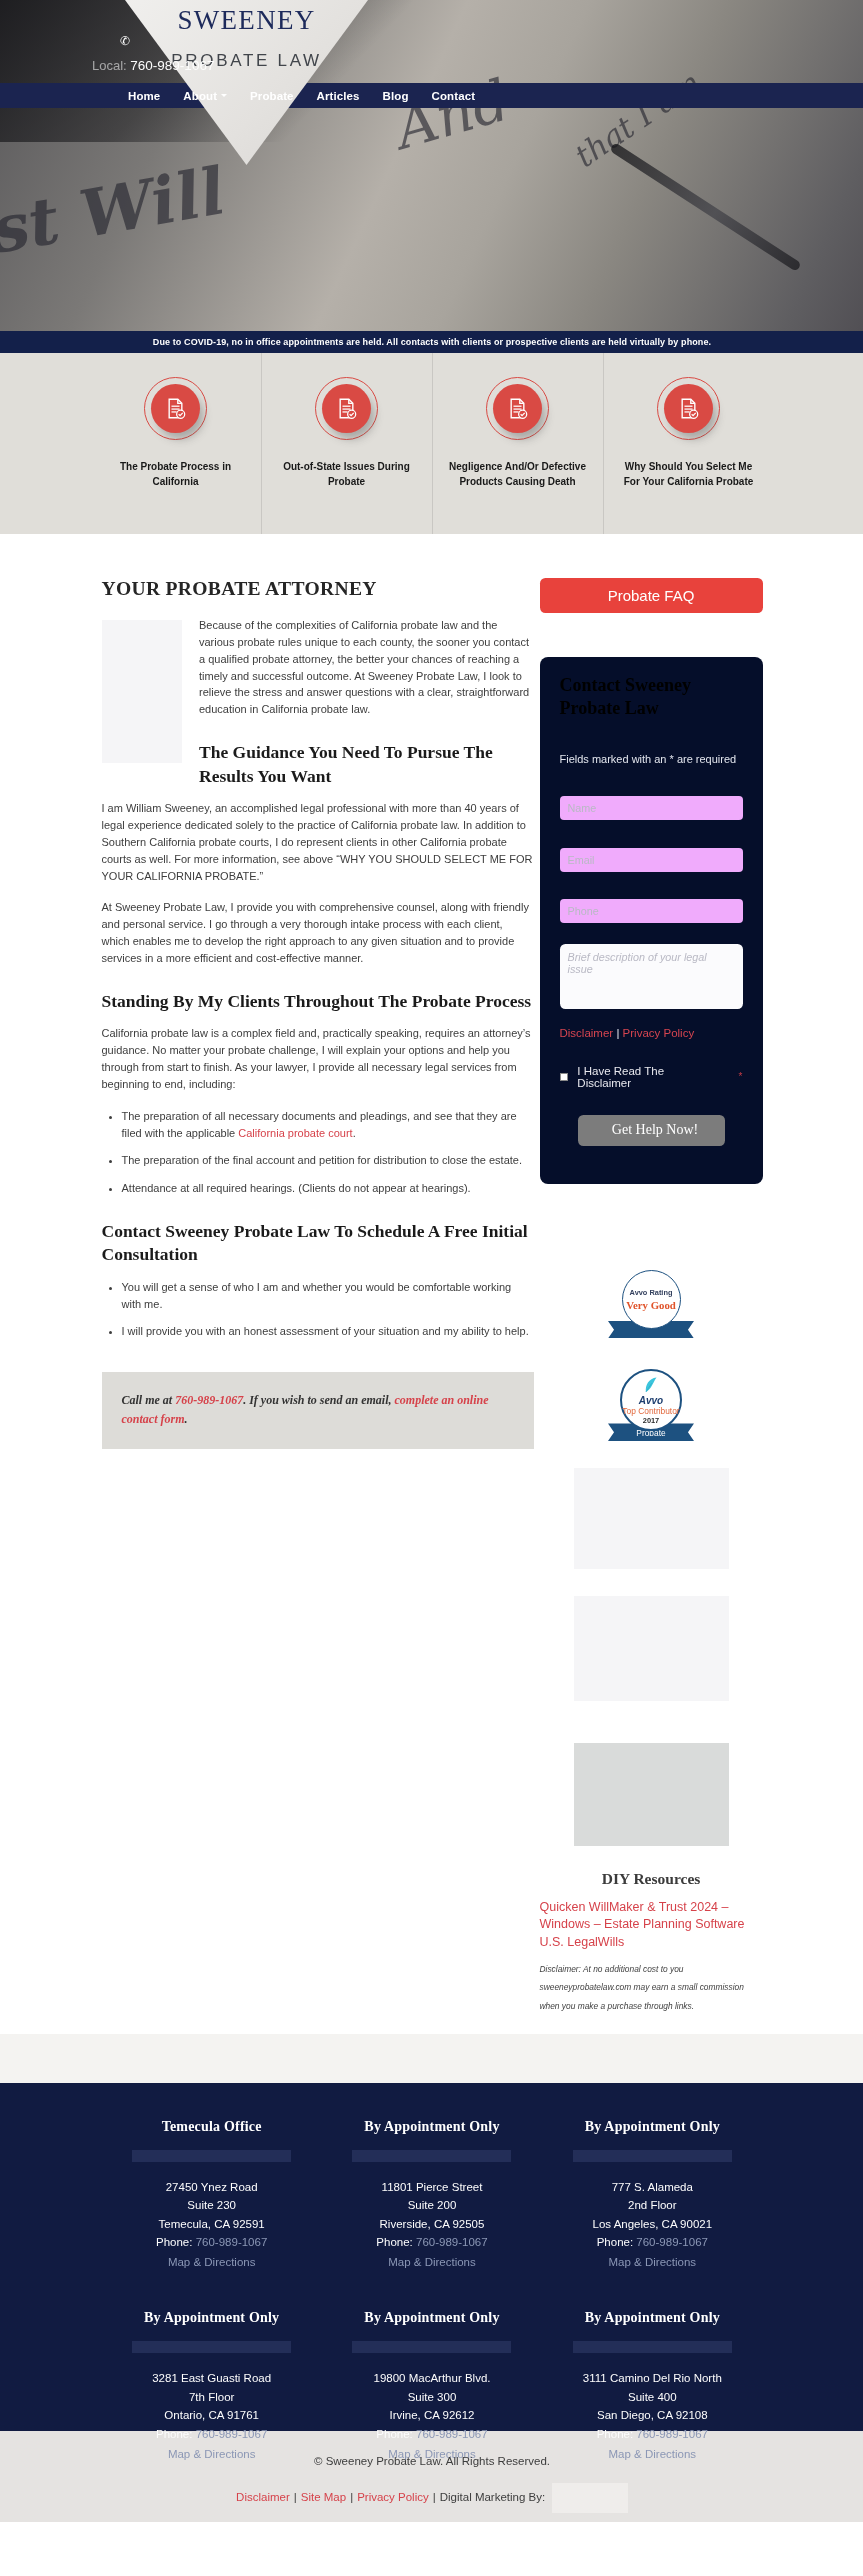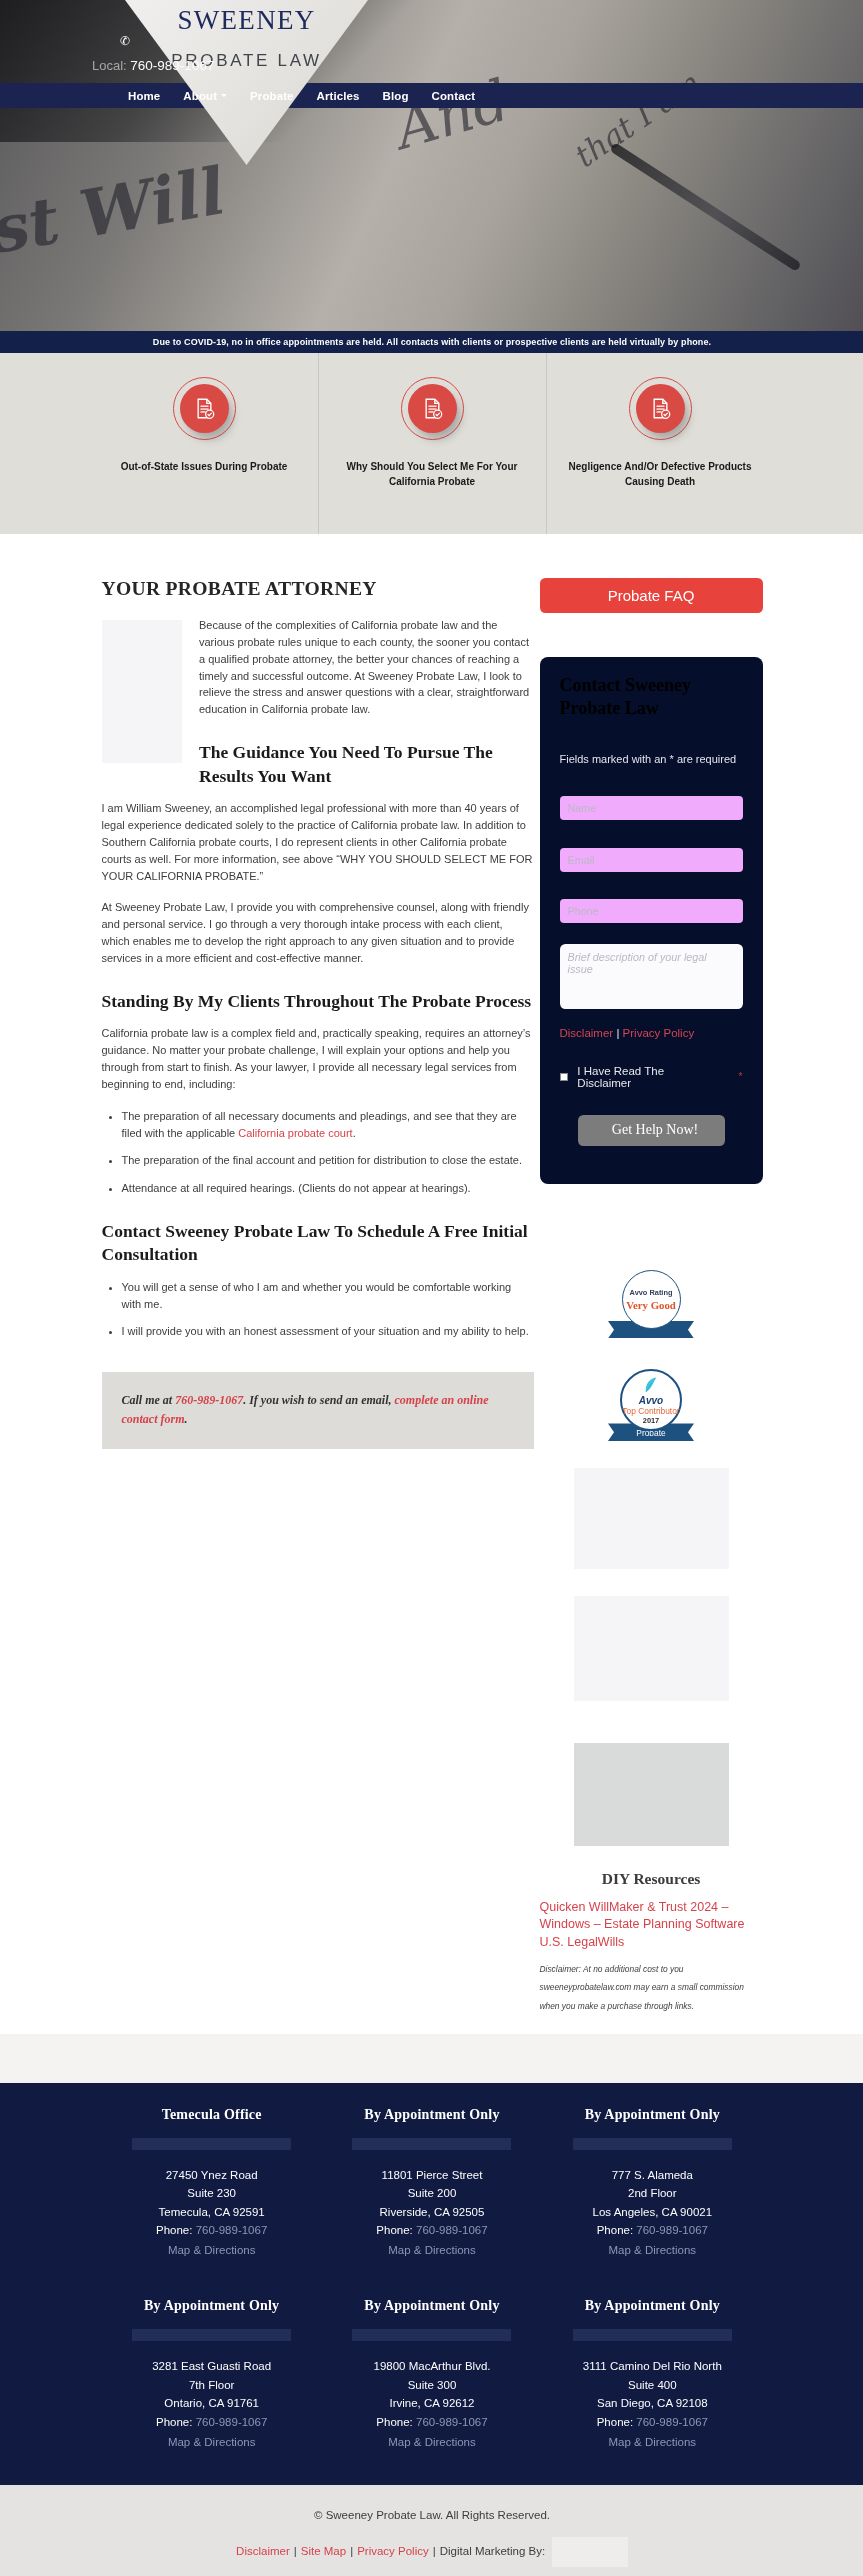--- a/index.html
+++ b/index.html
@@ -112,21 +112,21 @@
   .ph-box { width:155px; height:101px; background:#f5f5f7; margin:0 auto; }
   .ph-1 { margin-top:27px; } .ph-2 { margin-top:27px; height:105px; } .ph-3 { margin-top:42px; background:#d9dbda; height:103px; }
 
   .diy { margin-top:24px; }
   .diy-title { font-family:"Liberation Serif",serif; font-size:15.5px; font-weight:bold; color:#3b3b3b; text-align:center; margin-bottom:10.8px; }
   .diy a { display:block; color:#d6424a; font-size:12.5px; line-height:1.42; }
   .diy-disc { margin-top:8px; font-style:italic; font-size:8.4px; color:#3f3f3f; line-height:2.2; }
 
   
   .preband { height:49px; background:#f4f3f1; }
-  .footer { background:#111b41; height:402px; padding-top:24px; }
+  .footer { background:#111b41; height:348px; padding-top:36px; }
   .foot-grid { display:grid; grid-template-columns:repeat(3,1fr); row-gap:38px; }
   .office { text-align:center; }
   .office h4 { font-family:"Liberation Serif",serif; font-size:14px; color:#fff; letter-spacing:0.2px; margin-bottom:15px; }
   .f-divider { width:159px; height:12px; background:#232e58; margin:0 auto 16px; }
   .office p { font-size:11.5px; color:#fdfdfd; line-height:1.62; }
   .office .ph-lbl { color:#fdfdfd; }
   .office a.tel, .office a.map { color:#8b97b5; }
   .office a.map { display:inline-block; margin-top:1.3px; }
 
   .bottombar { background:#e5e3e1; height:91px; text-align:center; }
@@ -194,54 +194,70 @@
               <path d="M9 4 h15 l7 7 v25 h-22 z" fill="none" stroke="#fff" stroke-width="2.4"></path>
               <path d="M24 4 v7 h7" fill="none" stroke="#fff" stroke-width="2.4"></path>
               <line x1="13" y1="16" x2="27" y2="16" stroke="#fff" stroke-width="2.2"></line>
               <line x1="13" y1="21" x2="27" y2="21" stroke="#fff" stroke-width="2.2"></line>
               <line x1="13" y1="26" x2="22" y2="26" stroke="#fff" stroke-width="2.2"></line>
               <circle cx="29" cy="30" r="7" fill="#d94a44" stroke="#fff" stroke-width="2.2"></circle>
               <polyline points="25.5,30 28,32.5 32.5,27.5" fill="none" stroke="#fff" stroke-width="2.2"></polyline>
             </svg>
       </div>
         </div>
-      <div class="flabel">Out-of-State Issues During Probate</div>
+      <div class="flabel">The Probate Process in California</div>
     </div>
     <div class="fcol">
       <div class="ring">
           <div class="fcircle">
         <svg width="23" height="23" viewBox="0 0 40 40">
               <path d="M9 4 h15 l7 7 v25 h-22 z" fill="none" stroke="#fff" stroke-width="2.4"></path>
               <path d="M24 4 v7 h7" fill="none" stroke="#fff" stroke-width="2.4"></path>
               <line x1="13" y1="16" x2="27" y2="16" stroke="#fff" stroke-width="2.2"></line>
               <line x1="13" y1="21" x2="27" y2="21" stroke="#fff" stroke-width="2.2"></line>
               <line x1="13" y1="26" x2="22" y2="26" stroke="#fff" stroke-width="2.2"></line>
               <circle cx="29" cy="30" r="7" fill="#d94a44" stroke="#fff" stroke-width="2.2"></circle>
               <polyline points="25.5,30 28,32.5 32.5,27.5" fill="none" stroke="#fff" stroke-width="2.2"></polyline>
             </svg>
       </div>
         </div>
-      <div class="flabel">Why Should You Select Me For Your California Probate</div>
+      <div class="flabel">Out-of-State Issues During Probate</div>
     </div>
     <div class="fcol">
       <div class="ring">
           <div class="fcircle">
         <svg width="23" height="23" viewBox="0 0 40 40">
               <path d="M9 4 h15 l7 7 v25 h-22 z" fill="none" stroke="#fff" stroke-width="2.4"></path>
               <path d="M24 4 v7 h7" fill="none" stroke="#fff" stroke-width="2.4"></path>
               <line x1="13" y1="16" x2="27" y2="16" stroke="#fff" stroke-width="2.2"></line>
               <line x1="13" y1="21" x2="27" y2="21" stroke="#fff" stroke-width="2.2"></line>
               <line x1="13" y1="26" x2="22" y2="26" stroke="#fff" stroke-width="2.2"></line>
               <circle cx="29" cy="30" r="7" fill="#d94a44" stroke="#fff" stroke-width="2.2"></circle>
               <polyline points="25.5,30 28,32.5 32.5,27.5" fill="none" stroke="#fff" stroke-width="2.2"></polyline>
             </svg>
       </div>
         </div>
       <div class="flabel">Negligence And/Or Defective Products Causing Death</div>
     </div>
+    <div class="fcol">
+      <div class="ring">
+          <div class="fcircle">
+        <svg width="23" height="23" viewBox="0 0 40 40">
+              <path d="M9 4 h15 l7 7 v25 h-22 z" fill="none" stroke="#fff" stroke-width="2.4"></path>
+              <path d="M24 4 v7 h7" fill="none" stroke="#fff" stroke-width="2.4"></path>
+              <line x1="13" y1="16" x2="27" y2="16" stroke="#fff" stroke-width="2.2"></line>
+              <line x1="13" y1="21" x2="27" y2="21" stroke="#fff" stroke-width="2.2"></line>
+              <line x1="13" y1="26" x2="22" y2="26" stroke="#fff" stroke-width="2.2"></line>
+              <circle cx="29" cy="30" r="7" fill="#d94a44" stroke="#fff" stroke-width="2.2"></circle>
+              <polyline points="25.5,30 28,32.5 32.5,27.5" fill="none" stroke="#fff" stroke-width="2.2"></polyline>
+            </svg>
+      </div>
+        </div>
+      <div class="flabel">Why Should You Select Me For Your California Probate</div>
+    </div>
   </div>
 </div>
 
 <div class="main">
   <div class="container cols">
 
     <div class="leftcol">
       <h1 class="page-title">YOUR PROBATE ATTORNEY</h1>
       <div>
         <div class="img-float"></div>

